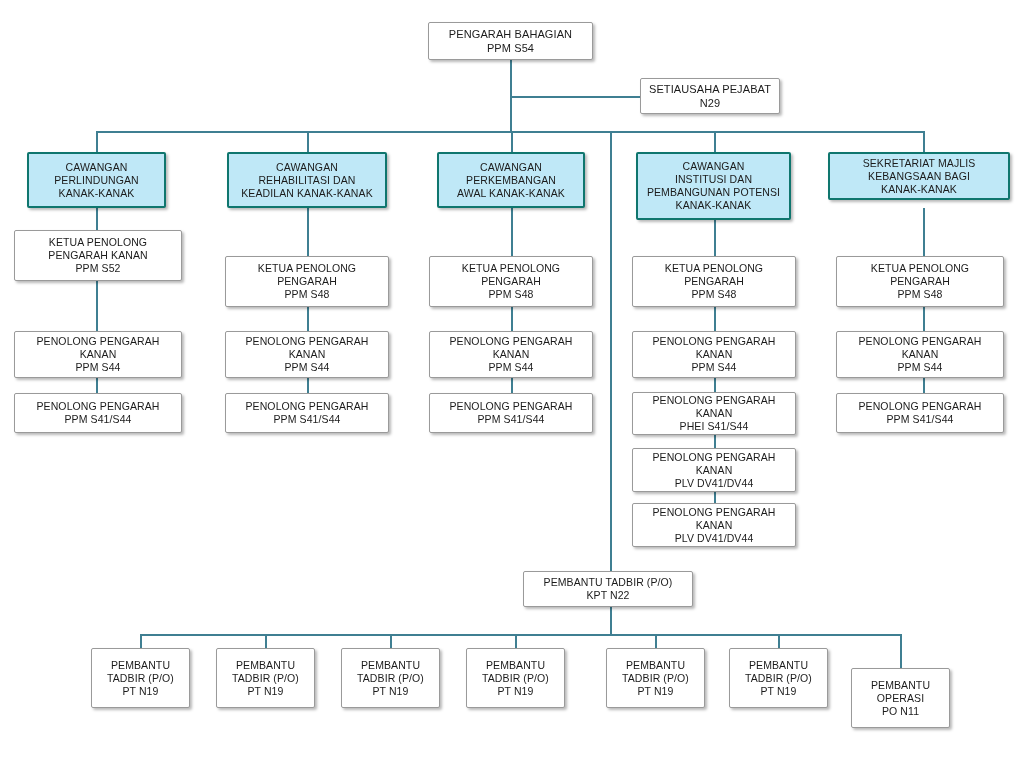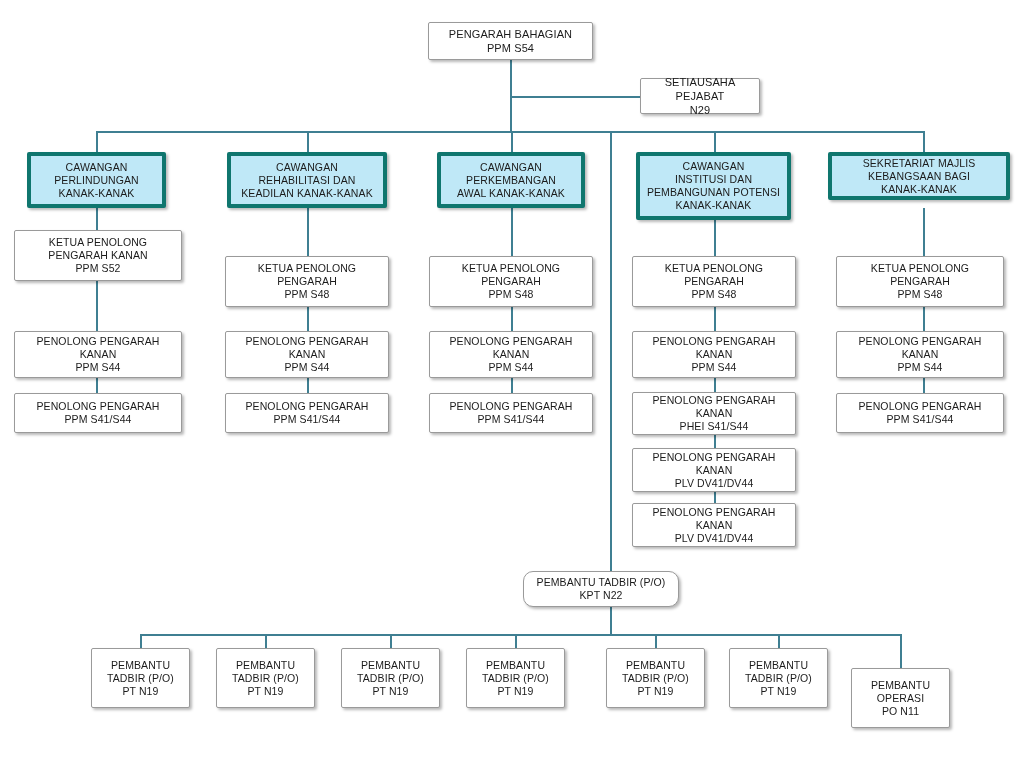--- a/index.html
+++ b/index.html
@@ -30,21 +30,21 @@
     text-align: center;
     color: #1b1b1b;
     font-size: 10.5px;
     line-height: 13px;
     letter-spacing: 0.1px;
     padding: 2px 3px;
     z-index: 3;
   }
   .node.blue {
     background: #bfe8f7;
-    border: 4px solid #0f766e;
+    border: 2px solid #0f766e;
   }
   .node .txt {
     width: 100%;
     white-space: pre-line;
   }
   .node.big {
     font-size: 11px;
     line-height: 14px;
   }
   .ln {
@@ -103,21 +103,21 @@
   <div class="ln v" style="left:515px; top:634px; height:14px;"></div>
   <div class="ln v" style="left:655px; top:634px; height:14px;"></div>
   <div class="ln v" style="left:778px; top:634px; height:14px;"></div>
   <div class="ln v" style="left:900px; top:634px; height:34px;"></div>
 
   <div class="node big" style="left:428px; top:22px; width:165px; height:38px;">
     <span class="txt">PENGARAH BAHAGIAN
 PPM S54</span>
   </div>
 
-  <div class="node big" style="left:640px; top:78px; width:120px; height:36px;text-align:center;">
+  <div class="node big" style="left:640px; top:78px; width:140px; height:36px;text-align:center;">
     <span class="txt">SETIAUSAHA PEJABAT
 N29</span>
   </div>
 
   <div class="node blue" style="left:27px; top:152px; width:139px; height:56px;">
     <span class="txt">CAWANGAN
 PERLINDUNGAN
 KANAK-KANAK</span>
   </div>
   <div class="node blue" style="left:227px; top:152px; width:160px; height:56px;">
@@ -221,21 +221,21 @@
   <div class="node" style="left:836px; top:331px; width:168px; height:47px;">
     <span class="txt">PENOLONG PENGARAH
 KANAN
 PPM S44</span>
   </div>
   <div class="node" style="left:836px; top:393px; width:168px; height:40px;">
     <span class="txt">PENOLONG PENGARAH
 PPM S41/S44</span>
   </div>
 
-  <div class="node" style="left:523px; top:571px; width:156px; height:36px;border-radius:10px;">
+  <div class="node" style="left:523px; top:571px; width:170px; height:36px;">
     <span class="txt">PEMBANTU TADBIR (P/O)
 KPT N22</span>
   </div>
 
   <div class="node" style="left:91px; top:648px; width:99px; height:60px;">
     <span class="txt">PEMBANTU
 TADBIR (P/O)
 PT N19</span>
   </div>
   <div class="node" style="left:216px; top:648px; width:99px; height:60px;">

